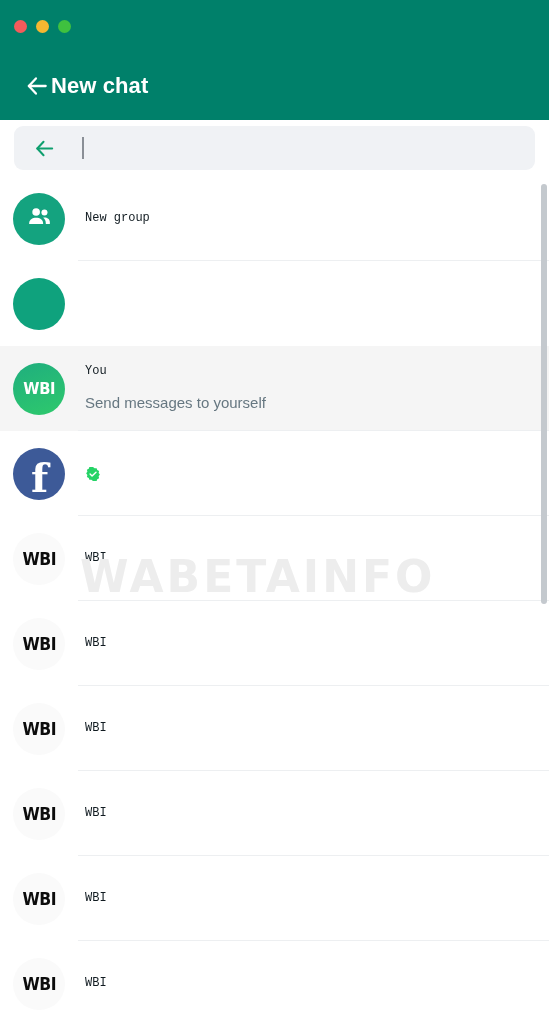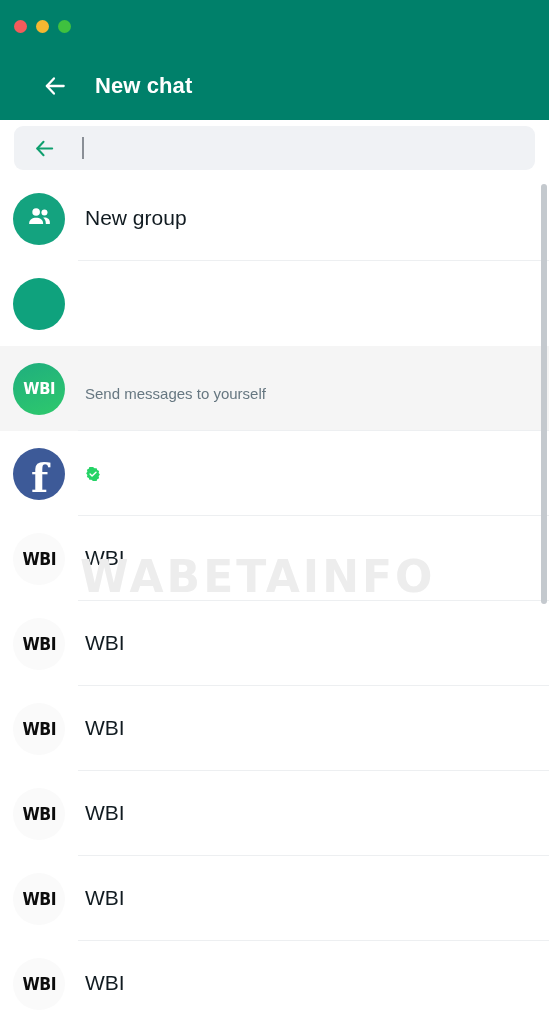--- a/index.html
+++ b/index.html
@@ -34,22 +34,21 @@
   .dot.red    { background: #F45B5B; }
   .dot.yellow { background: #F5B731; }
   .dot.green  { background: #3FC13F; }
 
   
   .appbar {
     height: 68px;
     background: #00806A;
     display: flex;
     align-items: center;
-    padding-left: 41px;
-    gap: 26px;
+    padding-left: 23px;
   }
   .back-arrow-white {
     width: 28px; height: 28px;
     display: flex; align-items: center; justify-content: center;
     flex: 0 0 auto;
   }
   .appbar-title {
     color: #ffffff;
     font-size: 22px;
     font-weight: 700;
@@ -158,27 +157,28 @@
   .rowtext {
     margin-left: 20px;
     display: flex;
     flex-direction: column;
     justify-content: center;
     gap: 4px;
     min-width: 0;
     flex: 1;
   }
   .rowtitle {
-    font-size: 21px;
+    font-size: 12px;
     color: #111B21;
     line-height: 1.25;
     display: flex;
     align-items: center;
     gap: 6px;
     white-space: nowrap;
+    font-family: Liberation Mono, monospace;
   }
   .rowsub {
     font-size: 15px;
     color: #667781;
     line-height: 1.25;
     white-space: nowrap;
     margin-top: 11px;
   }
   .verified-badge { display: inline-flex; align-items: center; }
 
@@ -282,20 +282,21 @@
         <div class="rowtitle"></div>
       </div>
 
     </div>
 
     <div class="row selected">
       <div class="avatar you">
         <span class="wbi-mark">WBI</span>
       </div>
       <div class="rowtext">
+        <div class="rowtitle">You</div>
         <div class="rowsub">Send messages to yourself</div>
       </div>
       <div class="divider"></div>
     </div>
 
     <div class="row">
       <div class="avatar facebook">
         <span class="fb-mark">f</span>
       </div>
       <div class="rowtext">

